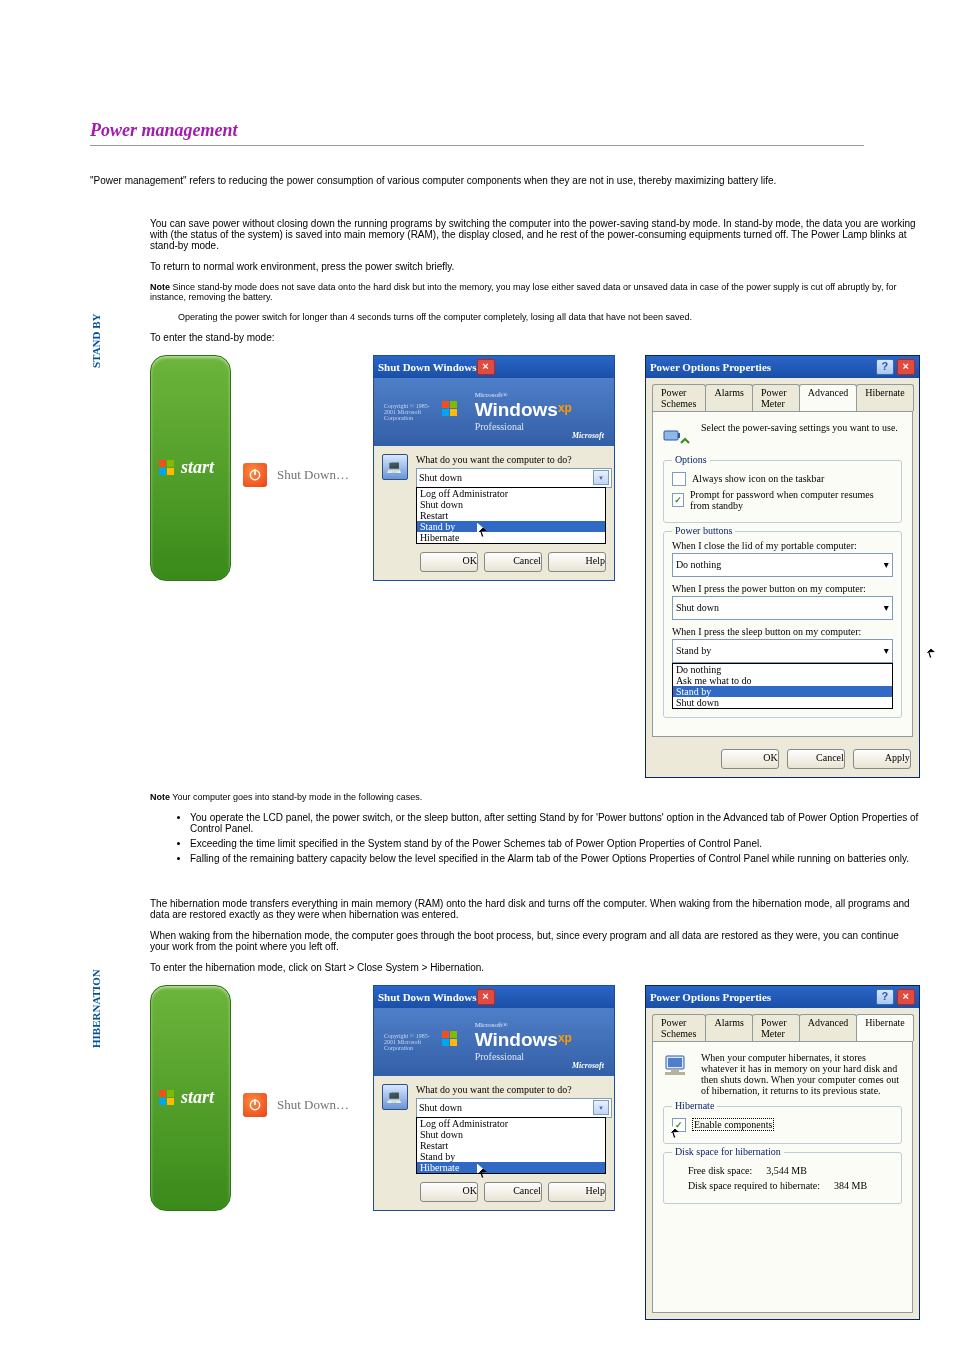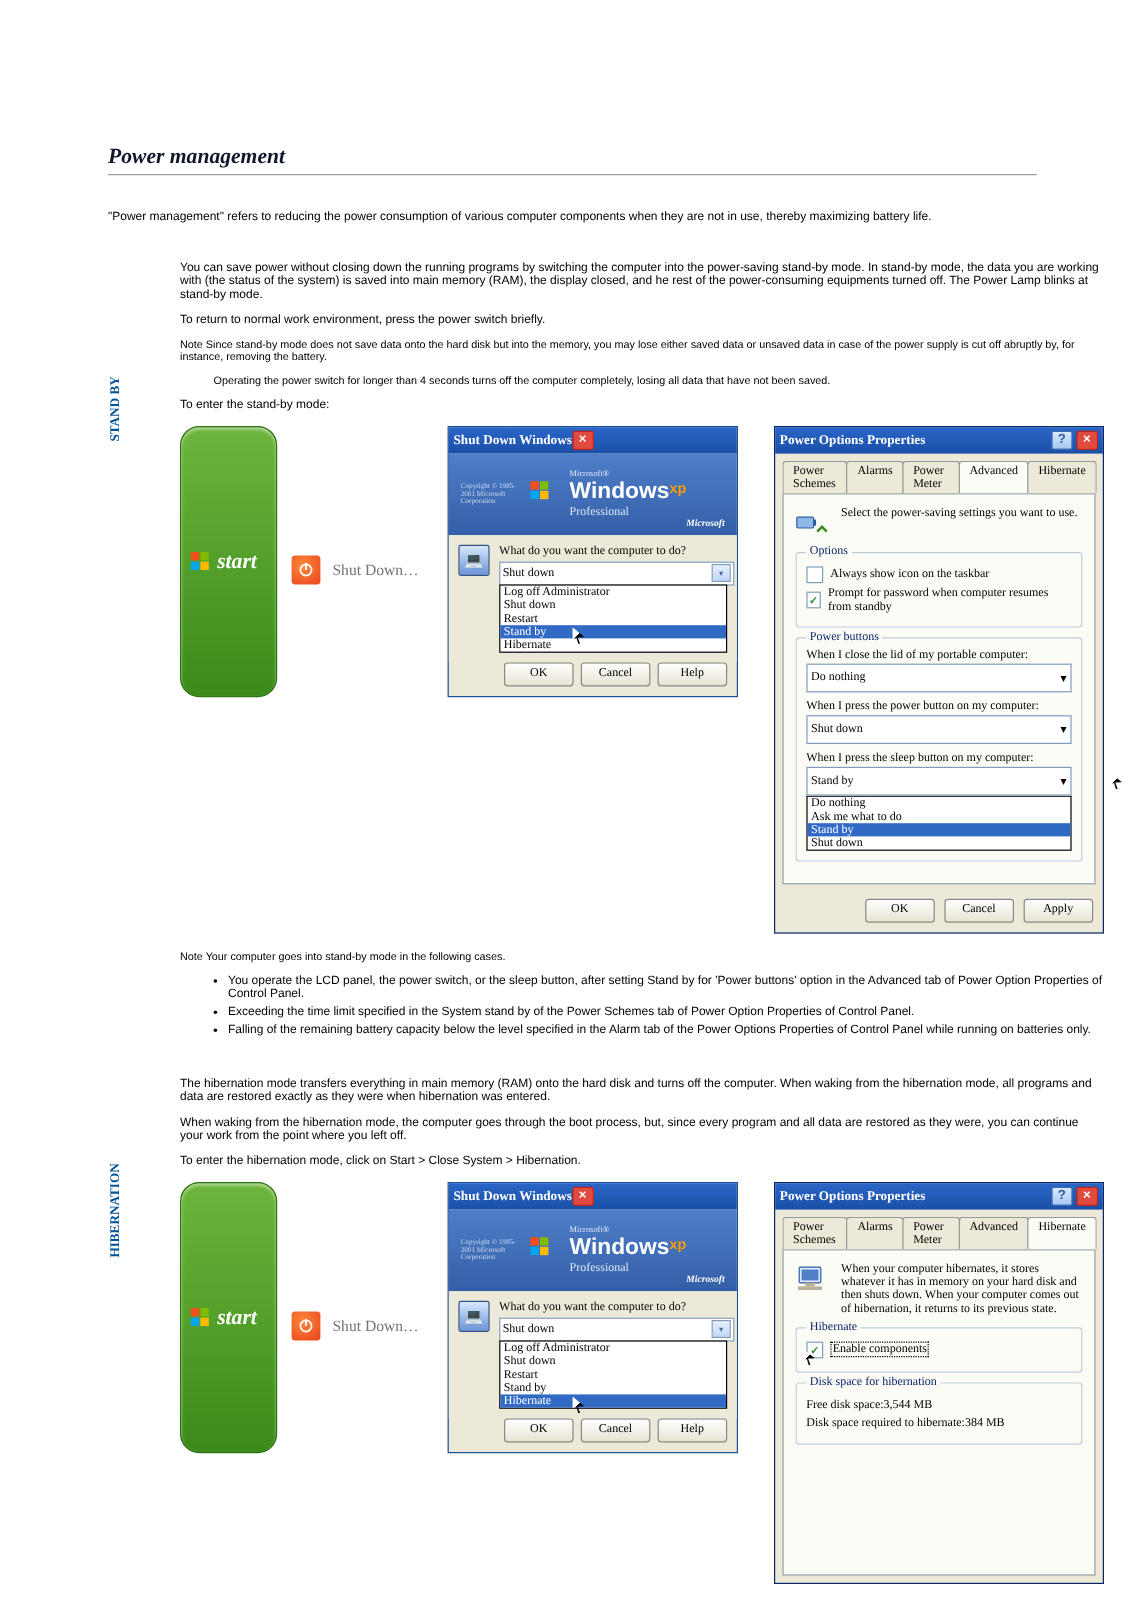--- a/index.html
+++ b/index.html
@@ -1,28 +1,28 @@
 <!DOCTYPE html>
 <html><head>
 <meta charset="utf-8">
 <style>
 html,body{margin:0;padding:0;background:#fff;font-family:Verdana,Arial,sans-serif;font-size:13px;color:#000}
 .page{width:954px;margin:0 auto;padding:120px 90px 40px 90px;box-sizing:border-box}
-h1{font:bold italic 18px Verdana;color:#0f172a;margin:0 0 4px 0}
+h1{font:bold italic 18px Verdana;color:#a21caf;margin:0 0 4px 0}
 .rule{height:1px;background:#999;margin:4px 0 28px 0}
 .intro{font-size:10px;margin:0 0 6px 0;line-height:1.35}
 .section{display:flex;align-items:flex-start;margin-top:30px}
 .leftcol{width:60px;flex:none}
 .sectitle{font:bold 11px Verdana;color:#00529B;transform:rotate(-90deg) translate(-100%,0);transform-origin:top left;white-space:nowrap;margin-top:90px}
 .midblock{flex:1;font-size:10px}
 .midblock p{margin:0 0 10px 0}
 .midblock ol{margin:0 0 10px 16px;padding:0;font-size:10px}
 .midblock li{margin:4px 0}
 .note{font-size:9px;margin:2px 0}
-.note b{font-weight:normal}
+.note b{font-weight:bold}
 .figcol{display:flex;gap:12px}
 
 .startbtn{display:inline-flex;align-items:center;gap:6px;padding:4px 16px 4px 8px;border-radius:16px;background:linear-gradient(#6db53c,#3a8a1a);border:1px solid #2d7313;box-shadow:inset 0 2px 3px rgba(255,255,255,.5)}
 .winflag{width:16px;height:16px;display:grid;grid-template-columns:7px 7px;grid-template-rows:7px 7px;gap:1px}
 .winflag span:nth-child(1){background:#f34f1c}
 .winflag span:nth-child(2){background:#7fbc00}
 .winflag span:nth-child(3){background:#01a6f0}
 .winflag span:nth-child(4){background:#ffba01}
 .startbtn .lbl{color:#fff;font:italic bold 18px Tahoma}
 .shut{display:flex;align-items:center;gap:10px;margin-top:14px}
@@ -45,21 +45,21 @@
 .brand .msr{font:italic bold 8px Tahoma;color:#fff;align-self:flex-end}
 .sd .body{background:#ece9d8;padding:8px;display:flex;gap:8px}
 .sd .body .sico{width:24px;height:24px;background:linear-gradient(#d9e8ff,#6a93d6);border:1px solid #30507f;border-radius:2px;display:flex;align-items:center;justify-content:center;color:#1d3e72;font:bold 13px Arial}
 .sd .body .q{flex:1}
 .sd .sel{width:100%;border:1px solid #7f9db9;background:#fff;padding:1px 2px;font:10px Tahoma;display:flex;justify-content:space-between;align-items:center;height:16px;margin-top:3px}
 .sd .ddarrow{width:14px;height:13px;background:linear-gradient(#e8f0fe,#c0d5f4);border:1px solid #7f9db9;display:flex;align-items:center;justify-content:center;font-size:7px;color:#4a6da7}
 .sd .list{border:1px solid #000;background:#fff;margin-top:-1px}
 .sd .list div{padding:0 3px;font:10px Tahoma}
 .sd .list .hl{background:#316ac5;color:#fff}
 .sd .btns{display:flex;gap:6px;justify-content:flex-end;padding:0 8px 8px}
-.wbtn{min-width:56px;height:18px;border:1px solid #888;background:linear-gradient(#fefefe,#e8e4d4);border-radius:3px;font:10px Tahoma;text-align:center;line-height:16px}
+.wbtn{min-width:56px;height:18px;border:1px solid #888;background:linear-gradient(#fefefe,#e8e4d4);border-radius:3px;font:10px Tahoma;text-align:right;line-height:16px}
 .cursor{position:relative}
 .cursor::after{content:"";position:absolute;width:10px;height:14px;background:linear-gradient(135deg,#fff 45%,#000 45%);clip-path:polygon(0 0,100% 60%,45% 62%,65% 100%,50% 100%,35% 65%,0 70%);left:var(--cx,0);top:var(--cy,0)}
 
 .pp{width:300px;background:#ece9d8;border:1px solid #0a246a;font:10px Tahoma}
 .pp .tb{background:linear-gradient(#2a66c8,#1a4fa7);color:#fff;font:bold 11px Tahoma;padding:3px 4px;display:flex;justify-content:space-between;align-items:center}
 .pp .tbr{display:flex;gap:3px}
 .help{width:16px;height:14px;background:linear-gradient(#d8e8ff,#a9c7ef);border:1px solid #3a6bac;color:#2d5aa0;font:bold 11px/12px Arial;text-align:center;border-radius:2px}
 .tabs{display:flex;padding:6px 6px 0 6px;gap:0;position:relative}
 .tab{padding:2px 8px;border:1px solid #919b9c;border-bottom:none;background:#ece9d8;border-radius:3px 3px 0 0;margin-right:-1px;position:relative}
 .tab.act{background:#fcfcf7;z-index:2}
@@ -69,21 +69,21 @@
 .grp{border:1px solid #bfcddb;border-radius:3px;padding:8px;margin:8px 0;position:relative}
 .grp>.gt{position:absolute;top:-7px;left:8px;background:#fcfcf7;padding:0 3px;color:#0a246a;font:10px Tahoma}
 .chk{display:flex;align-items:center;gap:6px;margin:3px 0;font:10px Tahoma}
 .cbox{width:12px;height:12px;border:1px solid #7f9db9;background:#fff;display:flex;align-items:center;justify-content:center;font:bold 9px Arial;color:#2d8a2d}
 .label{font:10px Tahoma}
 .psel{border:1px solid #7f9db9;background:#fff;padding:2px 3px;display:flex;justify-content:space-between;align-items:center;height:18px;margin-top:2px;margin-bottom:6px}
 .plist{border:1px solid #000;background:#fff;margin-top:-6px}
 .plist div{padding:0 3px}
 .plist .hl{background:#316ac5;color:#fff}
 .btnrow{display:flex;gap:8px;justify-content:flex-end;padding:6px 8px 8px}
-.hval{display:flex;margin:4px 0}
+.hval{display:flex;gap:14px;margin:4px 16px}
 
 .scenario{display:flex;gap:30px;align-items:flex-start;margin-top:12px}
 .leftpair{display:flex;gap:24px;flex:none}
 </style>
 </head>
 <body>
 
 <div class="page">
  <h1>Power management</h1>
  <div class="rule"></div>

